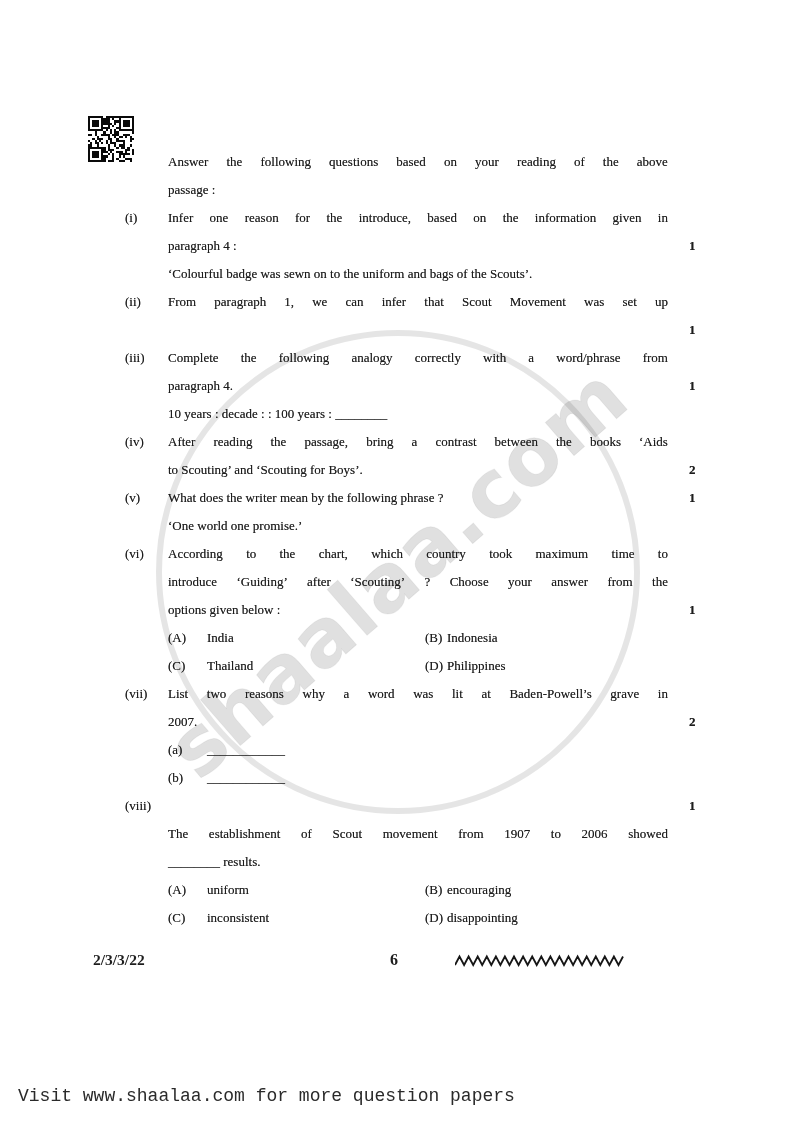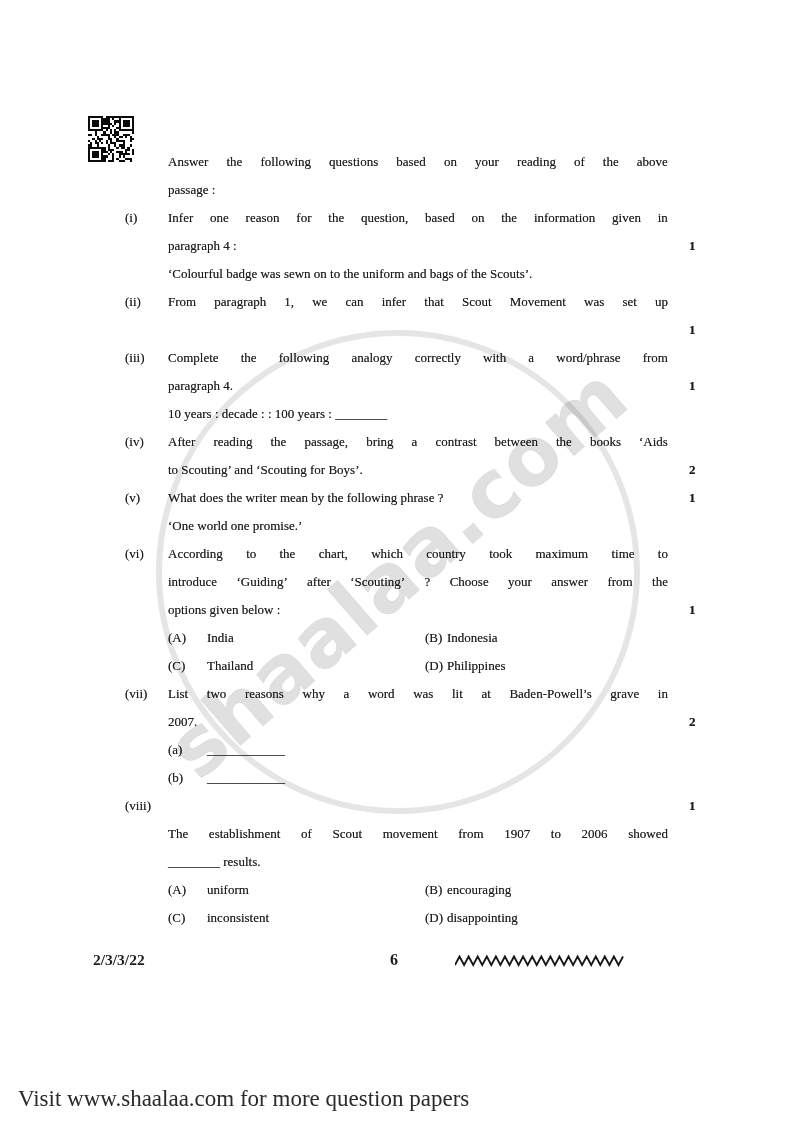--- a/index.html
+++ b/index.html
@@ -37,21 +37,21 @@
   
   .footer{position:absolute;left:0;top:948px;width:800px;height:24px;z-index:1;
           font-size:15.5px;font-weight:700;line-height:24px;font-family:Liberation Serif, serif;}
   .paper-code{position:absolute;left:93px;}
   .page-num{position:absolute;left:383px;width:22px;text-align:center;font-size:16px;}
   .zigzag{position:absolute;left:455px;top:6px;}
   
   .bottombar{position:absolute;left:0;top:1084px;width:800px;height:40px;background:#fff;z-index:2;}
   .bottombar span{
     position:absolute;left:18px;top:2px;
-    font-family:Liberation Serif, serif;font-size:23px;color:#2a2a2a;white-space:nowrap;
+    font-family:Liberation Mono, monospace;font-size:18px;color:#2a2a2a;white-space:nowrap;
   }
 </style>
 </head>
 <body>
 
 <div class="page">
 
   <div class="qr">
     <svg id="qr-svg" viewBox="0 0 21 21" xmlns="http://www.w3.org/2000/svg">
         <g fill="#0a0a0a">
@@ -322,21 +322,21 @@
         <div class="qtext">passage :</div>
       </div>
       <div class="row">
         <span class="qlabel">(i)</span>
         <div class="qtext just">
           <span>Infer</span>
           <span>one</span>
           <span>reason</span>
           <span>for</span>
           <span>the</span>
-          <span>question,</span>
+          <span>introduce,</span>
           <span>based</span>
           <span>on</span>
           <span>the</span>
           <span>information</span>
           <span>given</span>
           <span>in</span>
         </div>
       </div>
       <div class="row">
         <div class="qtext">paragraph 4 :</div>

